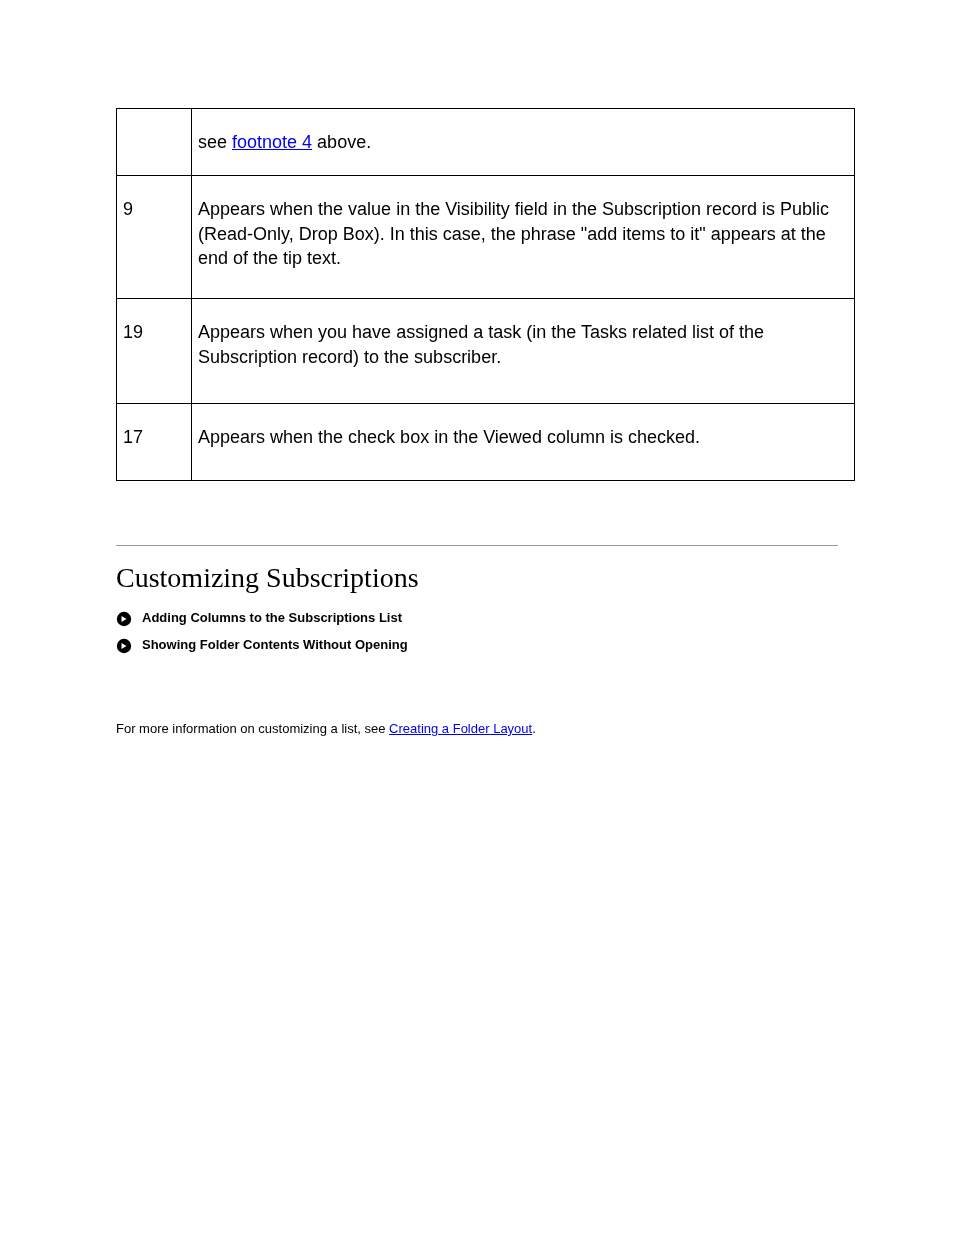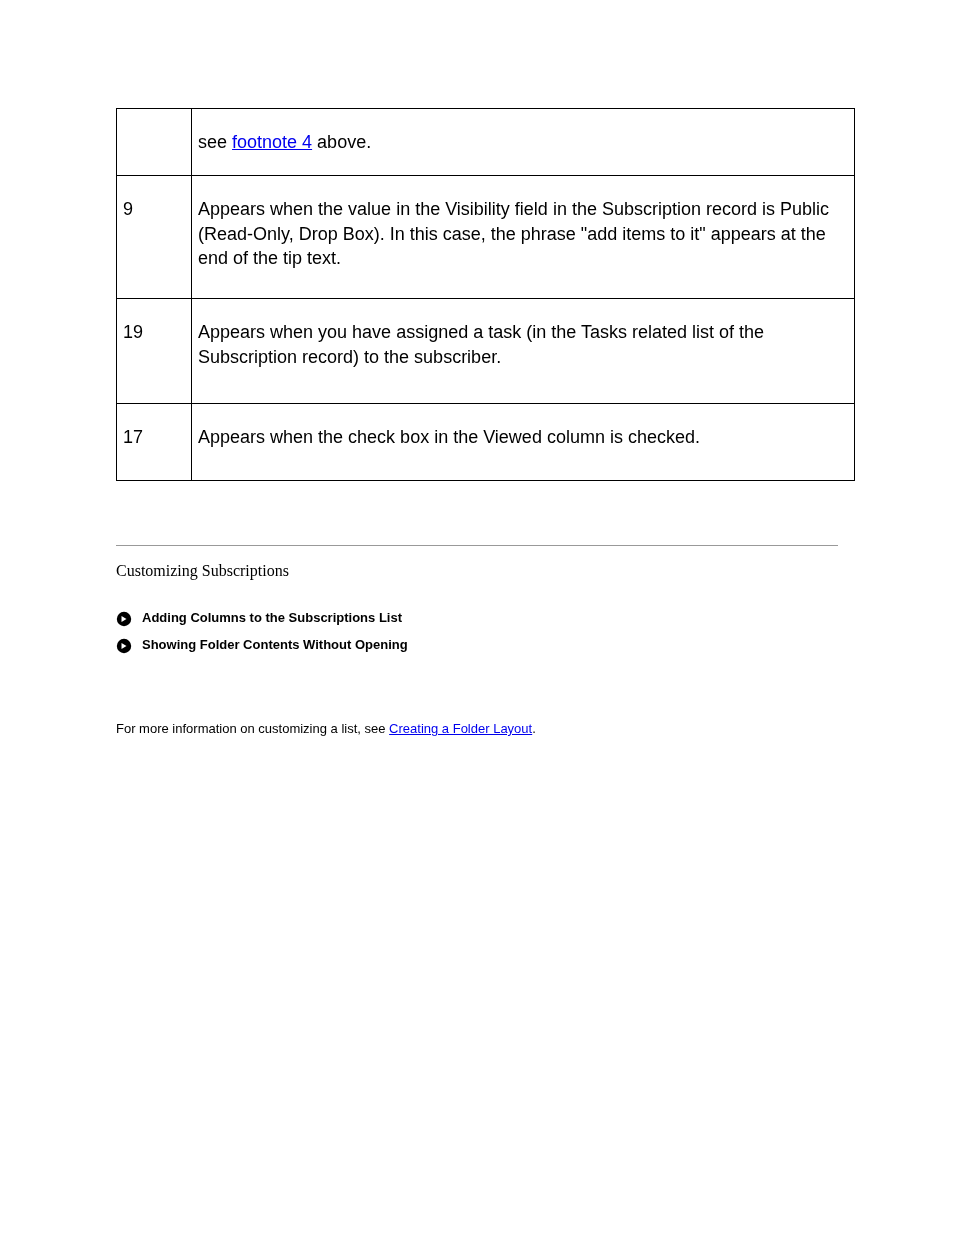--- a/index.html
+++ b/index.html
@@ -46,21 +46,21 @@
     position: absolute;
     left: 116px;
     width: 722px;
     border: none;
     border-top: 1px solid #999;
   }
   
   .heading {
     position: absolute;
     left: 116px;
-    font-size: 16px;
+    font-size: 28px;
     font-family: "Times New Roman", Times, serif;
     font-weight: normal;
     color: #000;
   }
   
   .blist {
     position: absolute;
     left: 116px;
     width: 722px;
   }

